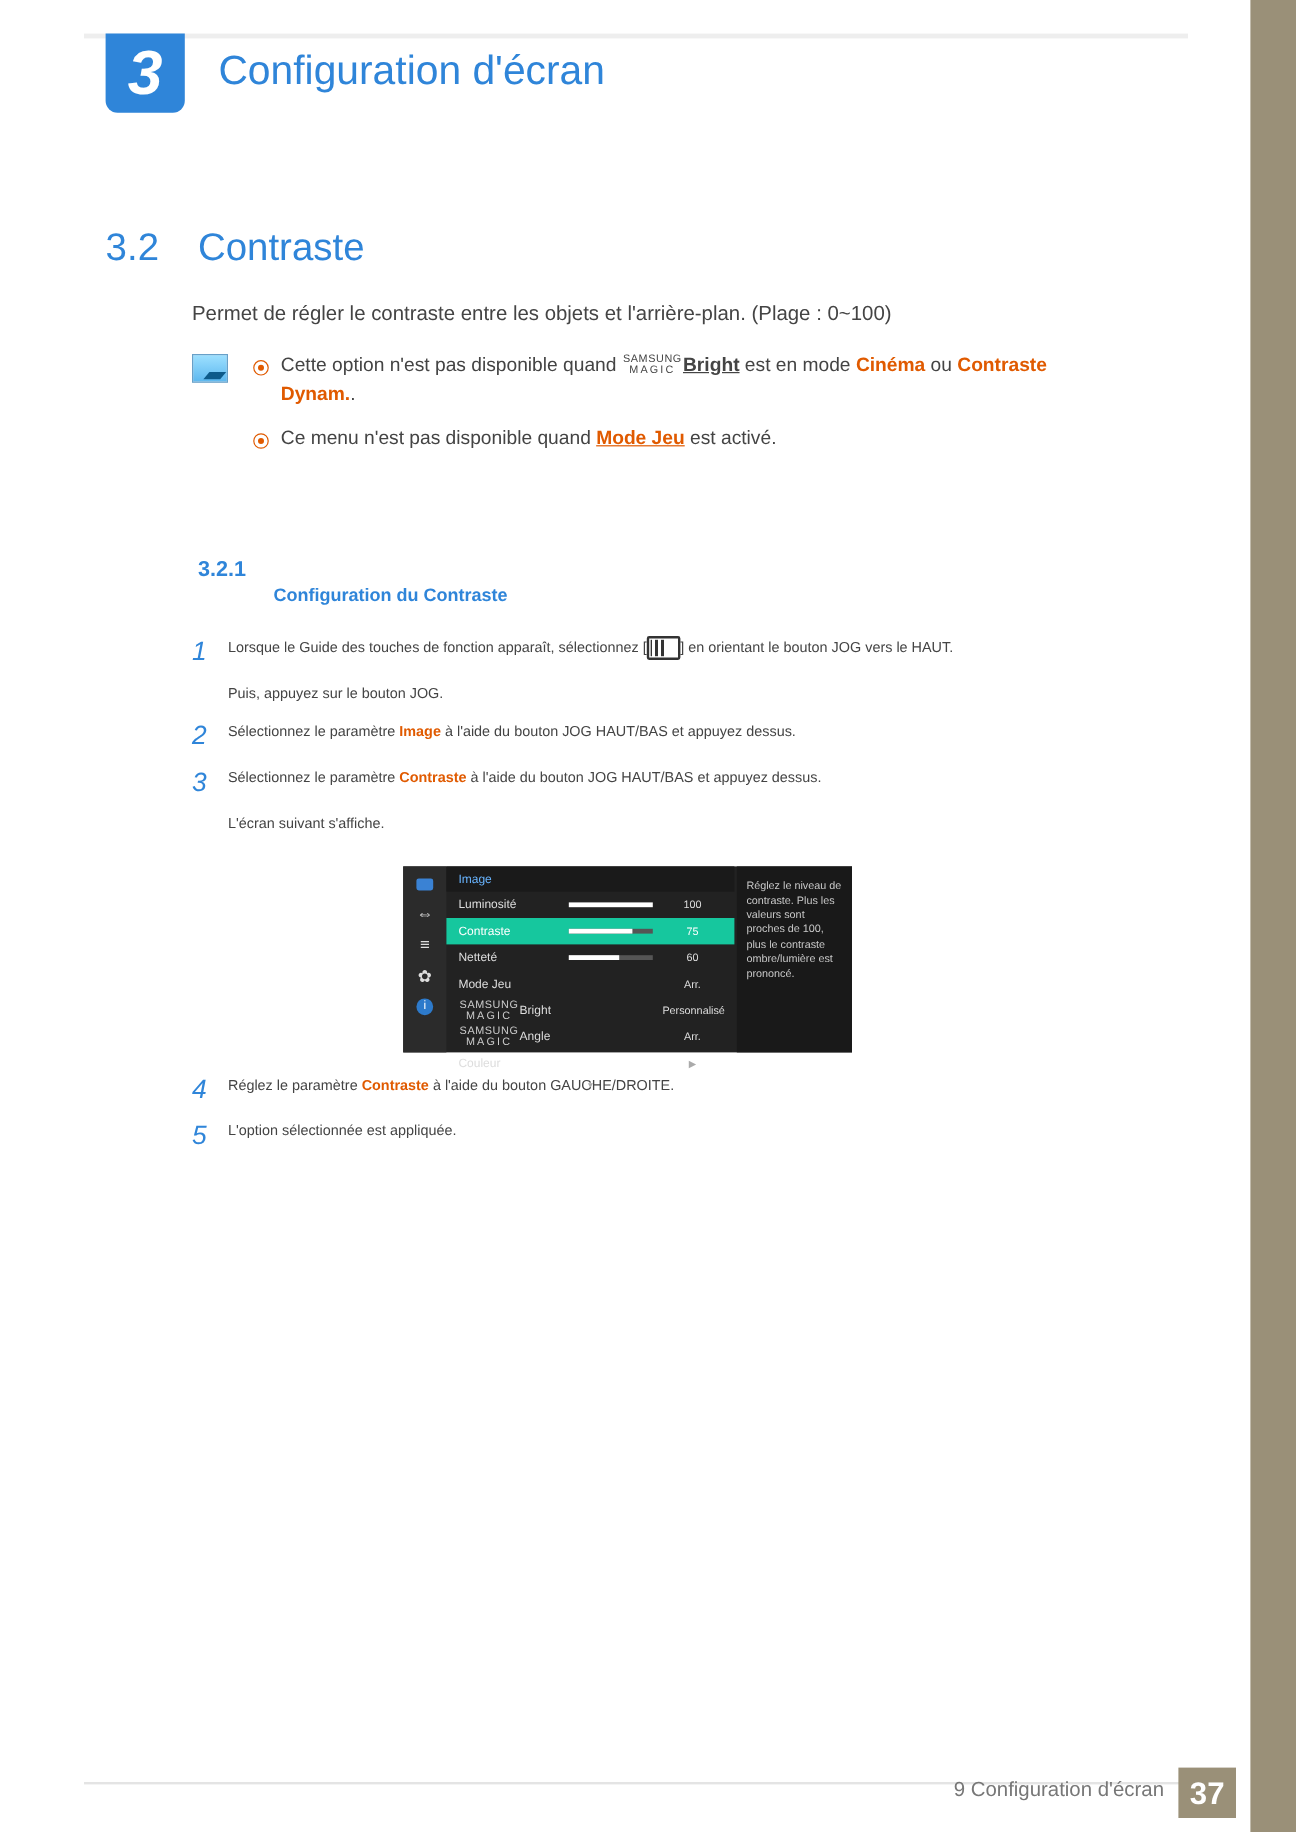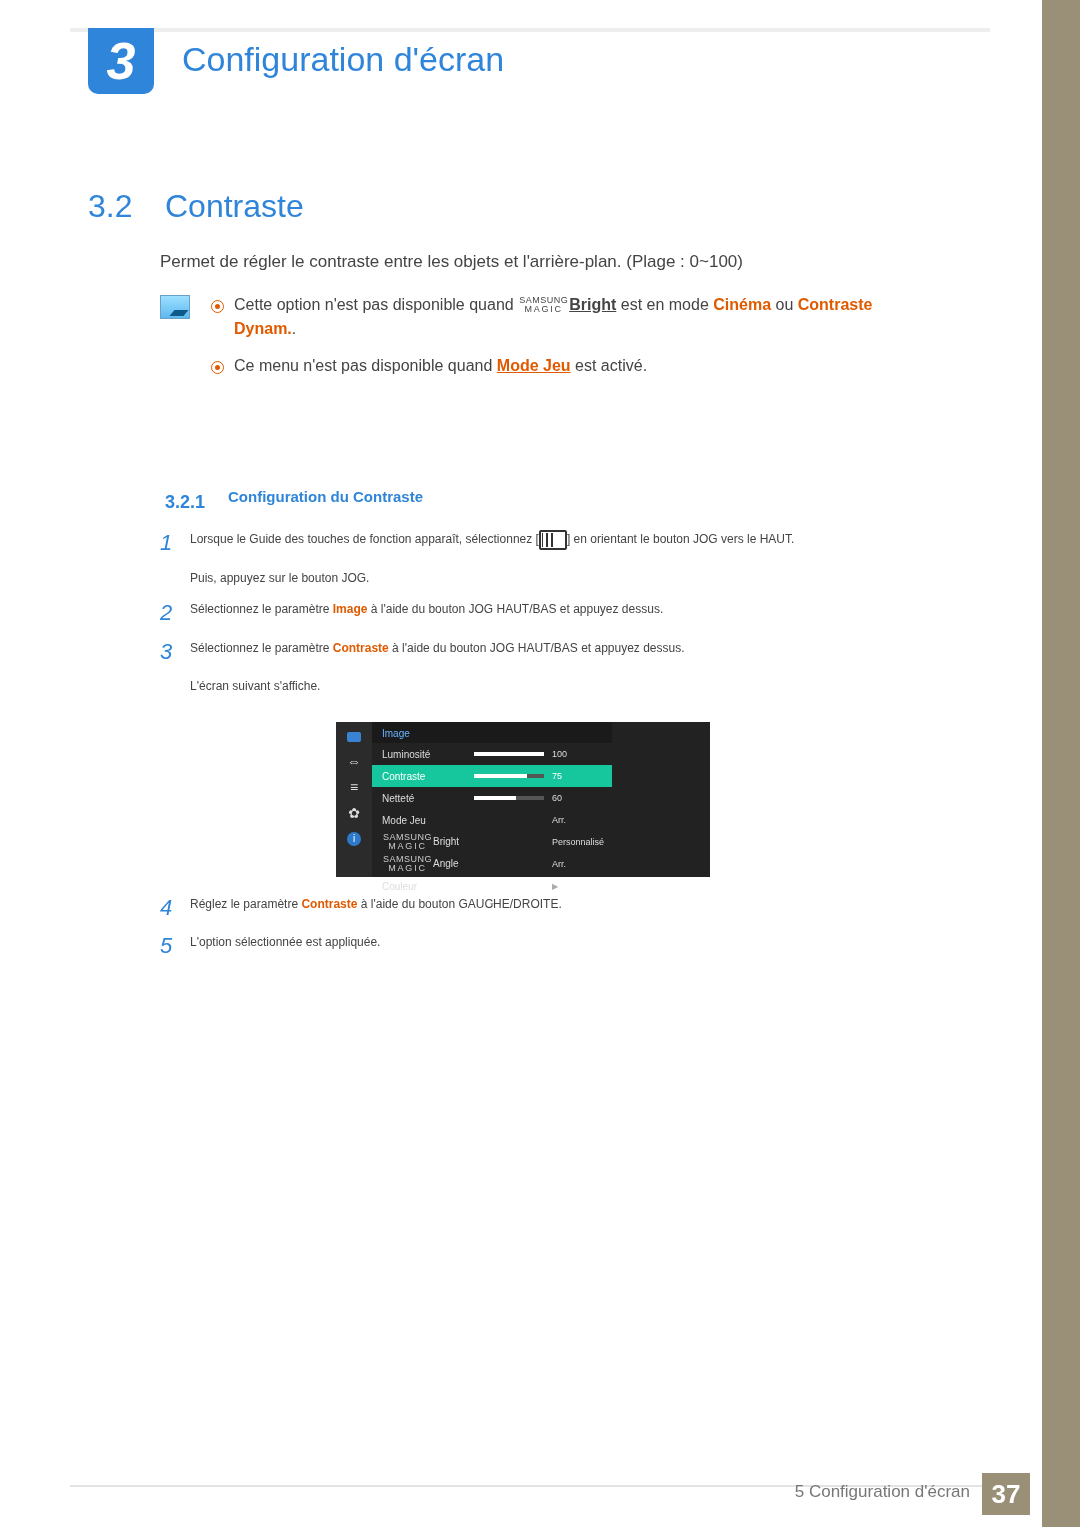--- a/index.html
+++ b/index.html
@@ -20,37 +20,37 @@
 .hl-orange{color:#e05a00;font-weight:bold}
 .hl-u{text-decoration:underline}
 .magic{display:inline-block;font-size:9px;line-height:9px;color:#444;vertical-align:middle;text-align:center;margin:0 1px}
 .magic .top{letter-spacing:0.5px}
 .magic .bot{letter-spacing:1.8px}
 .pbp-icon{display:inline-block;width:22px;height:14px;border:2px solid #333;border-radius:2px;vertical-align:middle;position:relative}
 .pbp-icon::before,.pbp-icon::after{content:"";position:absolute;top:2px;bottom:2px;width:8px;background:#333}
 .pbp-icon::before{left:2px}
 .pbp-icon::after{right:2px}
 .menu-icon{display:inline-block;width:22px;height:14px;border:2px solid #333;border-radius:2px;vertical-align:middle;background:linear-gradient(90deg,#333 2px,transparent 2px,transparent 5px,#333 5px,#333 7px,transparent 7px,transparent 10px,#333 10px,#333 12px,transparent 12px);background-clip:content-box;padding:1px}
-.subsection-num{position:absolute;left:165px;top:492px;font-size:18px;color:#2f85d9;font-weight:600}
+.subsection-num{position:absolute;left:165px;top:464px;font-size:18px;color:#2f85d9;font-weight:600}
 .subsection-title{position:absolute;left:228px;top:488px;font-size:15px;color:#2f85d9;font-weight:600}
 .steps{position:absolute;left:160px;top:530px;width:770px}
 .step{display:flex;margin-bottom:12px}
 .step-num{width:30px;font-size:22px;font-style:italic;color:#2f85d9;flex-shrink:0;line-height:1.2}
 .step-text{font-size:12px;line-height:1.6;color:#444;flex:1}
 .osd{position:absolute;left:336px;top:722px;width:374px;height:155px;background:#222;font-family:Arial}
 .osd-left{position:absolute;left:0;top:0;bottom:0;width:36px;background:#2b2b2b;display:flex;flex-direction:column;align-items:center;padding-top:10px;gap:12px}
 .osd-left .ico{width:16px;height:14px;color:#ddd;font-size:14px;line-height:14px;text-align:center}
 .osd-main{position:absolute;left:36px;top:0;width:240px;height:100%}
 .osd-header{color:#68b4ff;font-size:10px;padding:6px 10px 4px;background:#1a1a1a}
 .osd-row{display:flex;align-items:center;font-size:10px;color:#ddd;padding:3px 10px;height:16px}
 .osd-row.sel{background:#16c79e;color:#fff}
 .osd-row .label{flex:1}
 .osd-row .bar{width:70px;height:4px;background:#555;margin-right:8px;position:relative}
 .osd-row .bar>i{display:block;height:100%;background:#fff}
-.osd-row .val{width:50px;text-align:left;font-size:9px}
+.osd-row .val{width:50px;text-align:center;font-size:9px}
 .osd-row .tri{font-size:8px;color:#aaa}
 .osd-arrow{text-align:center;color:#aaa;font-size:8px;padding-top:3px}
 .osd-side{position:absolute;right:0;top:0;width:96px;height:100%;background:#191919;color:#c8c8c8;font-size:9px;padding:10px 8px;line-height:1.35;box-sizing:border-box}
 .steps2{position:absolute;left:160px;top:895px;width:770px}
 .footer-line{position:absolute;left:70px;bottom:40px;width:920px;height:2px;background:#e4e4e4}
 .footer-text{position:absolute;right:110px;bottom:25px;font-size:17px;color:#777}
 .page-num{position:absolute;right:50px;bottom:12px;width:48px;height:42px;background:#9a9078;color:#fff;font-size:26px;font-weight:bold;text-align:center;line-height:42px}
 </style>
 </head>
 <body>
@@ -147,30 +147,31 @@
     <div class="osd-row">
         <span class="label"><span class="magic" style="color:#ccc"><span class="top">SAMSUNG</span><br><span class="bot">MAGIC</span></span><span>Angle</span></span>
         <span class="val">Arr.</span>
       </div>
     <div class="osd-row">
         <span class="label">Couleur</span>
         <span class="val tri">▶</span>
       </div>
     <div class="osd-arrow">▾</div>
   </div>
+  <div class="osd-side">Réglez le niveau de contraste. Plus les valeurs sont proches de 100, plus le contraste ombre/lumière est prononcé.</div>
 </div>
 
 <div class="steps2">
   <div class="step">
     <div class="step-num">4</div>
     <div class="step-text">
       <span>Réglez le paramètre </span><span class="hl-orange">Contraste</span><span> à l'aide du bouton GAUCHE/DROITE.</span>
     </div>
   </div>
   <div class="step">
     <div class="step-num">5</div>
     <div class="step-text">L'option sélectionnée est appliquée.</div>
   </div>
 </div>
 
 <div class="footer-line"></div>
-<div class="footer-text">5 Configuration d'écran</div>
+<div class="footer-text">9 Configuration d'écran</div>
 <div class="page-num">37</div>
 
 </body></html>

